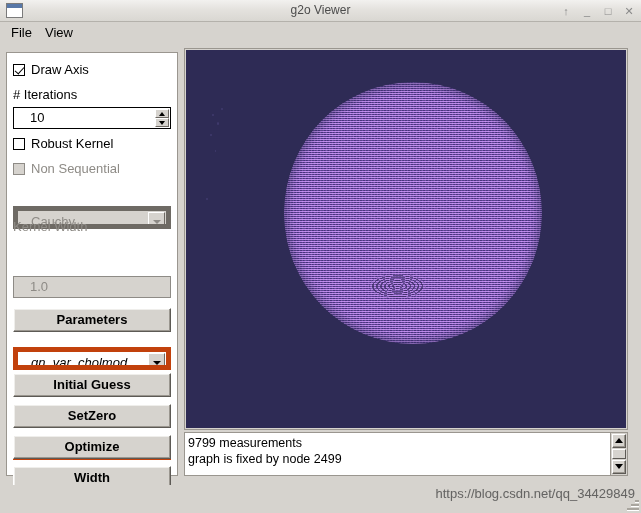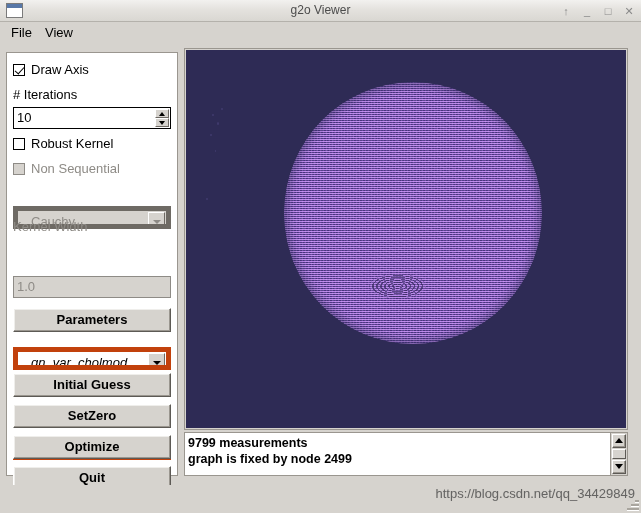--- a/index.html
+++ b/index.html
@@ -161,21 +161,21 @@
 
   
   .field {
     height: 22px;
     background: #ffffff;
     border: 1px solid #000000;
     box-sizing: border-box;
     font-size: 13px;
     color: #000;
     line-height: 20px;
-    padding-left: 3px;
+    padding-left: 16px;
     position: relative;
     overflow: hidden;
   }
   .field.disabled {
     background: #d6d3ce;
     border-color: #8e8b86;
     color: #8e8b86;
   }
   .spin-btns {
     position: absolute;
@@ -322,21 +322,20 @@
   }
 
   
   .logwrap {
     position: absolute;
     left: 184px; top: 388px;
     width: 444px; height: 44px;
     border: 1px solid #9a968f;
     box-sizing: border-box;
     background: #ffffff;
-    font-weight: bold;
   }
   .logtext {
     position: absolute;
     left: 0; top: 0;
     right: 17px; bottom: 0;
     padding: 2px 3px;
     font-size: 12.5px;
     line-height: 16px;
     color: #000;
     background: #ffffff;
@@ -498,21 +497,21 @@
       <div class="ctl btn" style="top:255px;">Parameters</div>
 
       <div class="ctl combo" style="top:294px;">
         <span>Spanning Tree</span>
         <span class="combo-arrow"></span>
       </div>
 
       <div class="ctl btn" style="top:320px;">Initial Guess</div>
       <div class="ctl btn" style="top:351px;">SetZero</div>
       <div class="ctl btn" style="top:382px;">Optimize</div>
-      <div class="ctl btn" style="top:413px;">Quit</div>
+      <div class="ctl btn" style="top:413px;">Width</div>
     </div>
 
     <div class="viewwrap">
       <div class="viewport">
         <span class="view-speck" style="left:26px;  top:64px;  width:2px; height:2px;"></span>
         <span class="view-speck" style="left:31px;  top:72px;  width:2px; height:3px;"></span>
         <span class="view-speck" style="left:24px;  top:84px;  width:2px; height:2px;"></span>
         <span class="view-speck" style="left:35px;  top:58px;  width:2px; height:2px;"></span>
         <span class="view-speck" style="left:20px;  top:148px; width:2px; height:2px;"></span>
         <span class="view-speck" style="left:29px;  top:100px; width:1px; height:2px;"></span>

